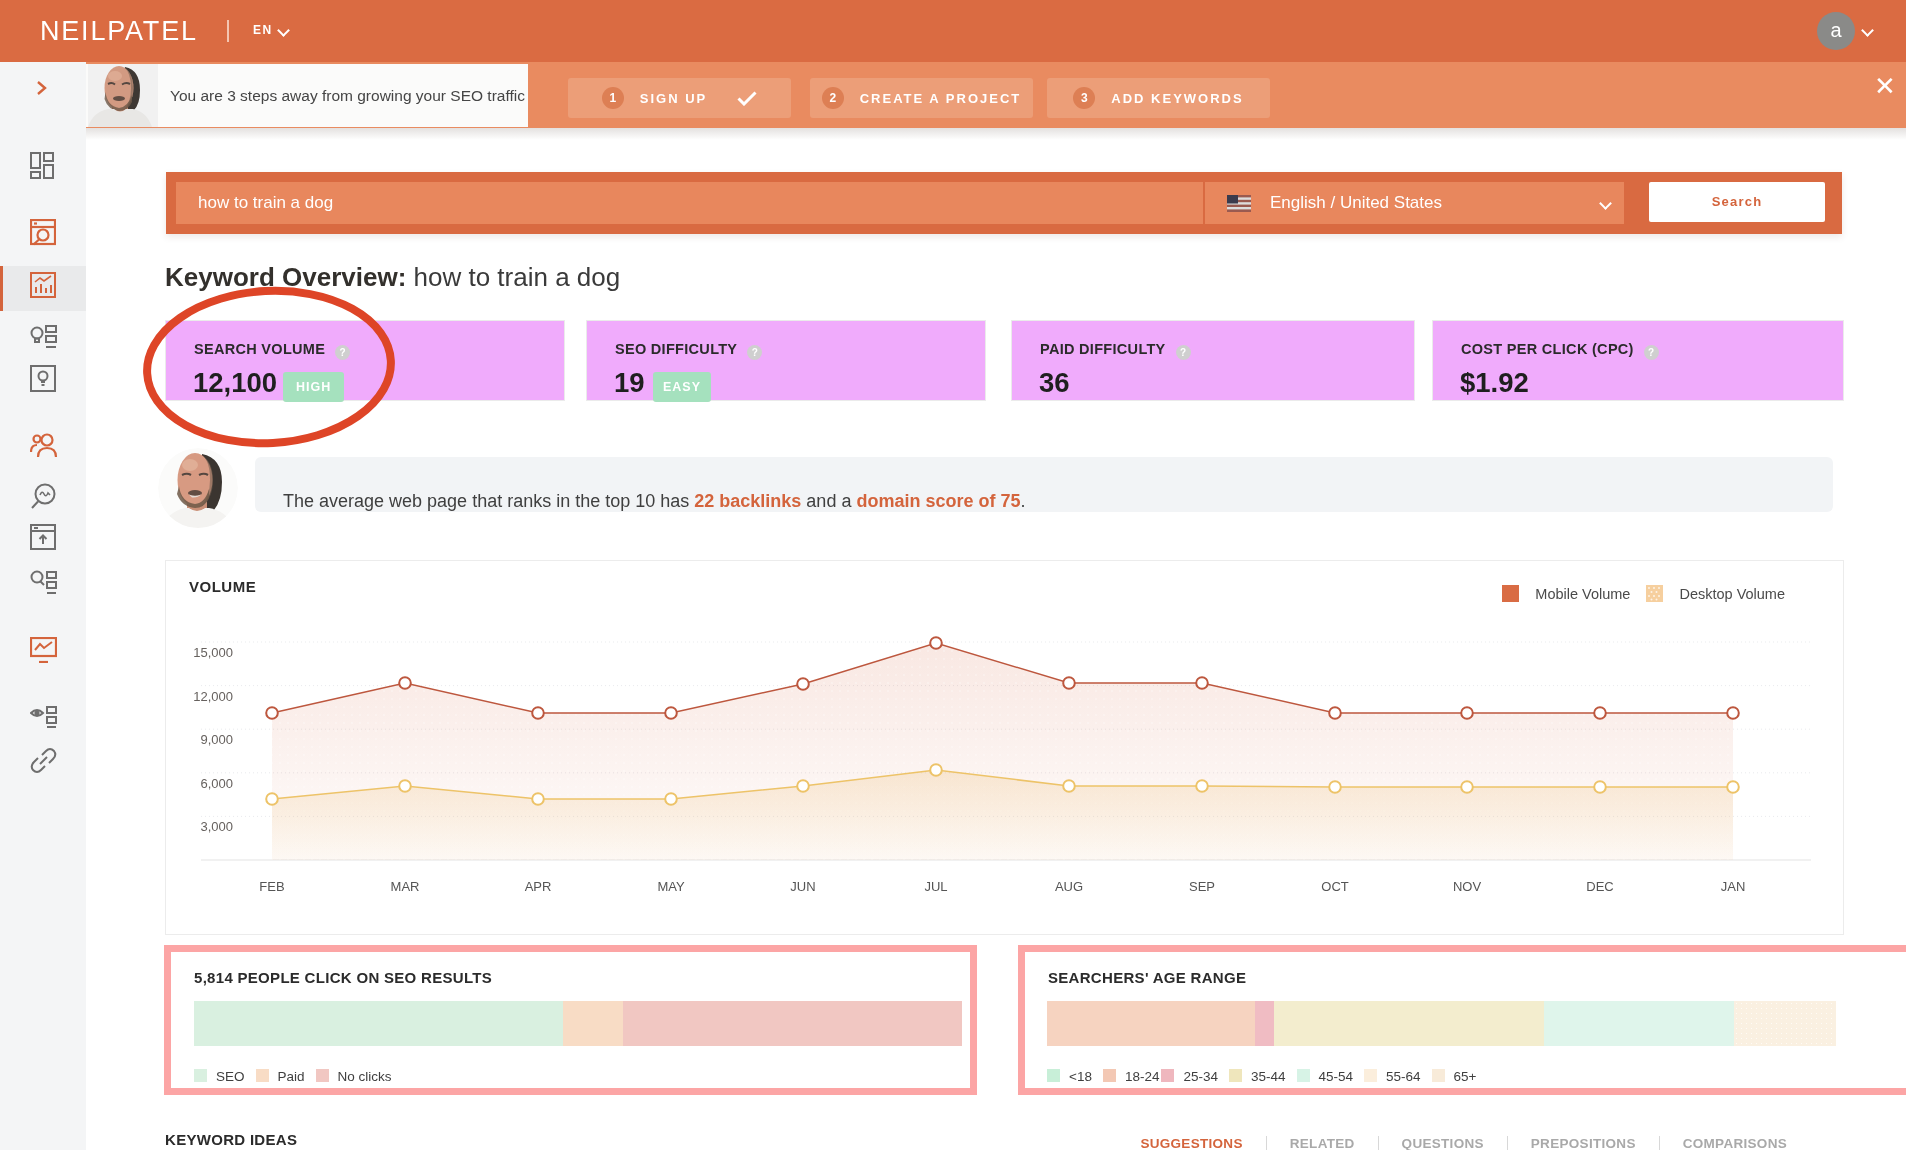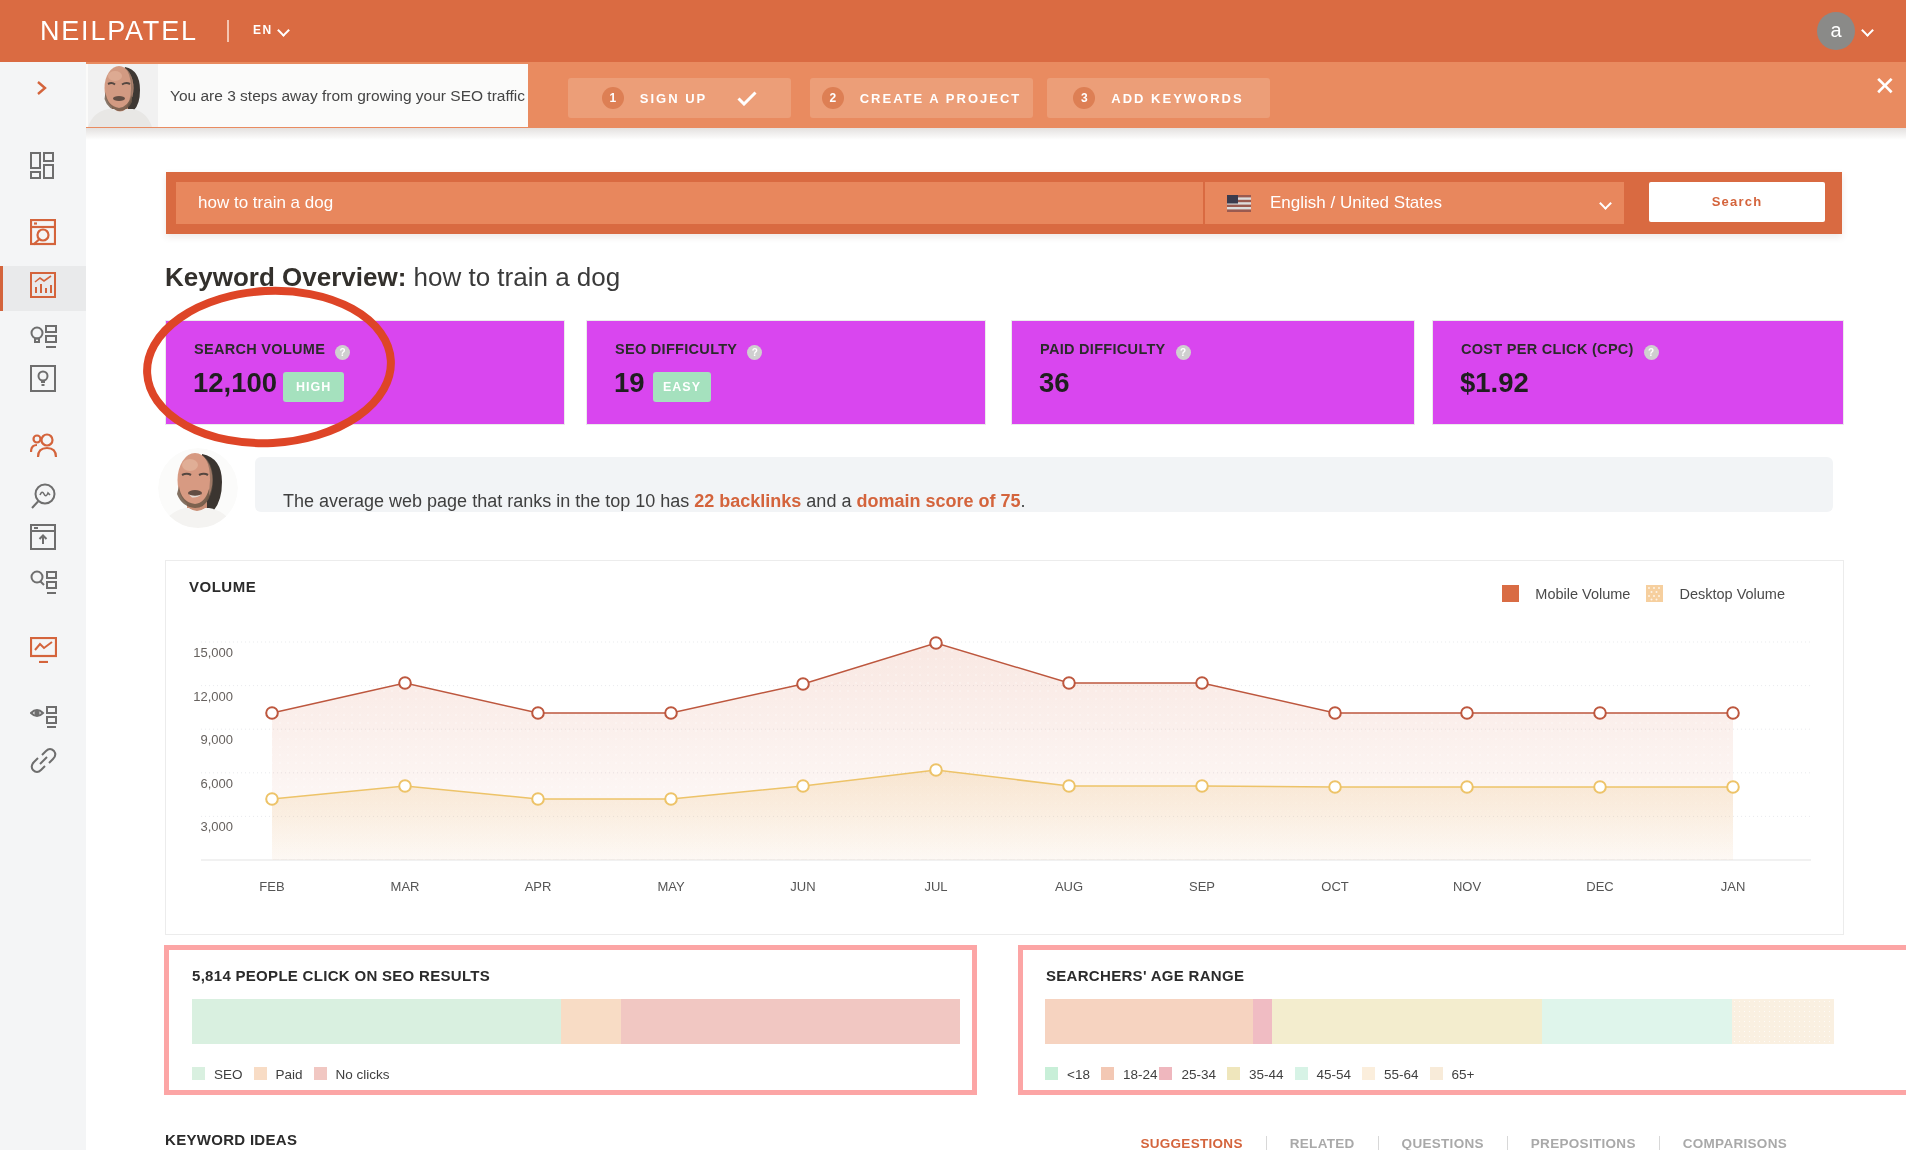--- a/index.html
+++ b/index.html
@@ -50,21 +50,21 @@
     align-items:center; color:#fff; font-size:17px; }
   #langchev { position:relative; margin-left:auto; margin-right:14px; }
   #searchbtn { left:1483px; top:10px; width:176px; height:40px; background:#fff; border-radius:2px;
     color:#d4643c; font-size:13px; font-weight:bold; letter-spacing:1.2px; text-align:center; line-height:40px; }
 
   
   #heading { left:165px; top:262px; font-size:26px; color:#3a3a3a; }
   #heading b { color:#33302c; }
 
   
-  .mcard { top:320px; height:105px; background:#d946ef; border:1px solid #ebebeb; }
+  .mcard { top:320px; height:81px; background:#f0abfc; border:1px solid #ebebeb; }
   .mlabel { position:absolute; left:28px; top:20px; font-size:14.5px; font-weight:bold;
     letter-spacing:.3px; color:#2b2b2b; white-space:nowrap; }
   .qmark { display:inline-block; width:15px; height:15px; border-radius:50%; background:#cfcfcf;
     color:#fff; font-size:10px; font-weight:bold; text-align:center; line-height:15px;
     margin-left:10px; vertical-align:-2px; }
   .mval { position:absolute; left:27px; top:46px; font-size:27.5px; font-weight:bold; color:#1f1f1f; }
   .badge { position:absolute; top:51px; height:30px; padding:0 13px; background:#a5e1be;
     border-radius:3px; color:#fff; font-size:12.5px; font-weight:bold; letter-spacing:1px;
     line-height:30px; }
   #mc1 { left:165px; width:400px; }
@@ -79,21 +79,21 @@
   #infoavatar { left:158px; top:448px; width:80px; height:80px; border-radius:50%; overflow:hidden;
     box-shadow:0 0 0 4px #fff; }
 
   
   #chartcard { left:165px; top:560px; width:1679px; height:375px; background:#fff; border:1px solid #ececec; }
   #voltitle { left:23px; top:17px; font-size:15px; font-weight:bold; letter-spacing:.5px; color:#2b2b2b; }
   .legsq { width:17px; height:17px; }
   #leg { right:58px; top:24px; display:flex; align-items:center; gap:16px; font-size:14.5px; color:#4a4a4a; }
 
   
-  .bcard2 { top:945px; height:150px; background:#fff; border:5px solid #fca5a5; }
+  .bcard2 { top:945px; height:150px; background:#fff; border:7px solid #fca5a5; }
   #bc1 { left:164px; width:813px; }
   #bc2 { left:1018px; width:897px; }
   .btitle { position:absolute; left:23px; top:17px; font-size:15px; font-weight:bold;
     letter-spacing:.3px; color:#2b2b2b; }
   .hbar { position:absolute; top:49px; height:45px; display:flex; }
   .leg2 { position:absolute; top:117px; display:flex; align-items:flex-start; font-size:13.5px;
     color:#3f3f3f; }
   .lsw { width:13px; height:13px; margin-right:9px; }
 
   

